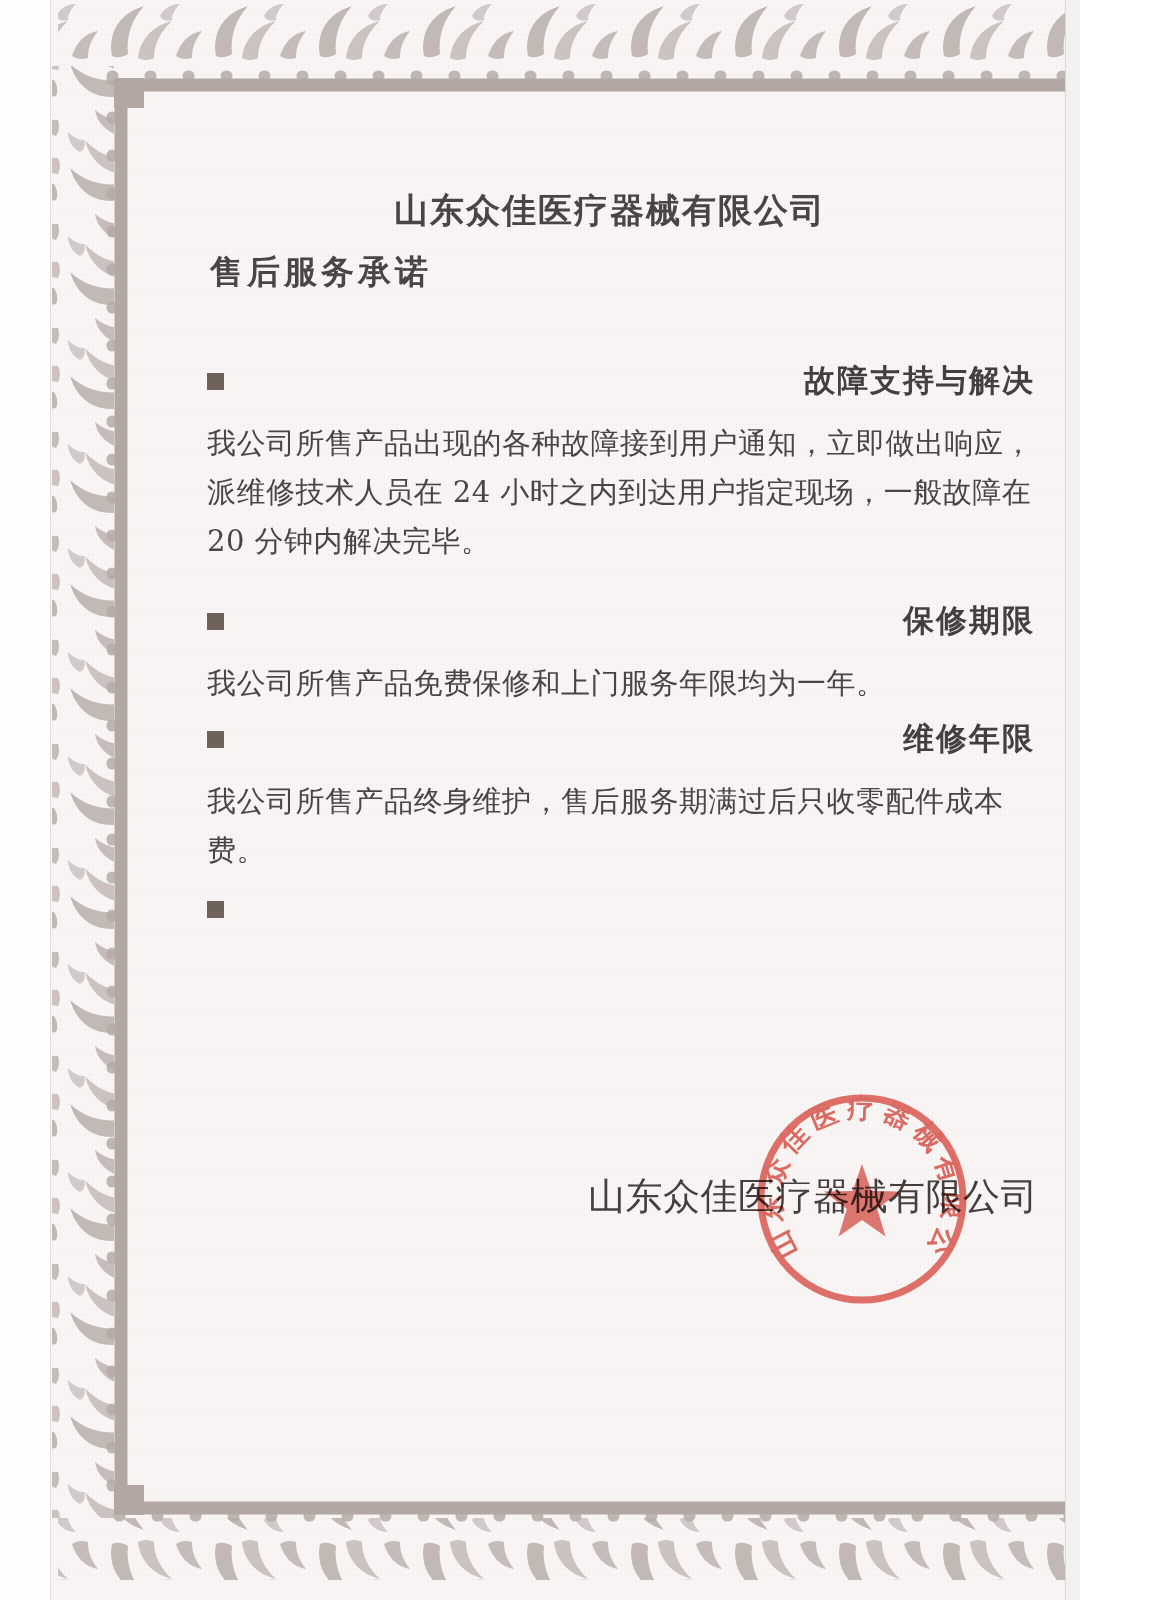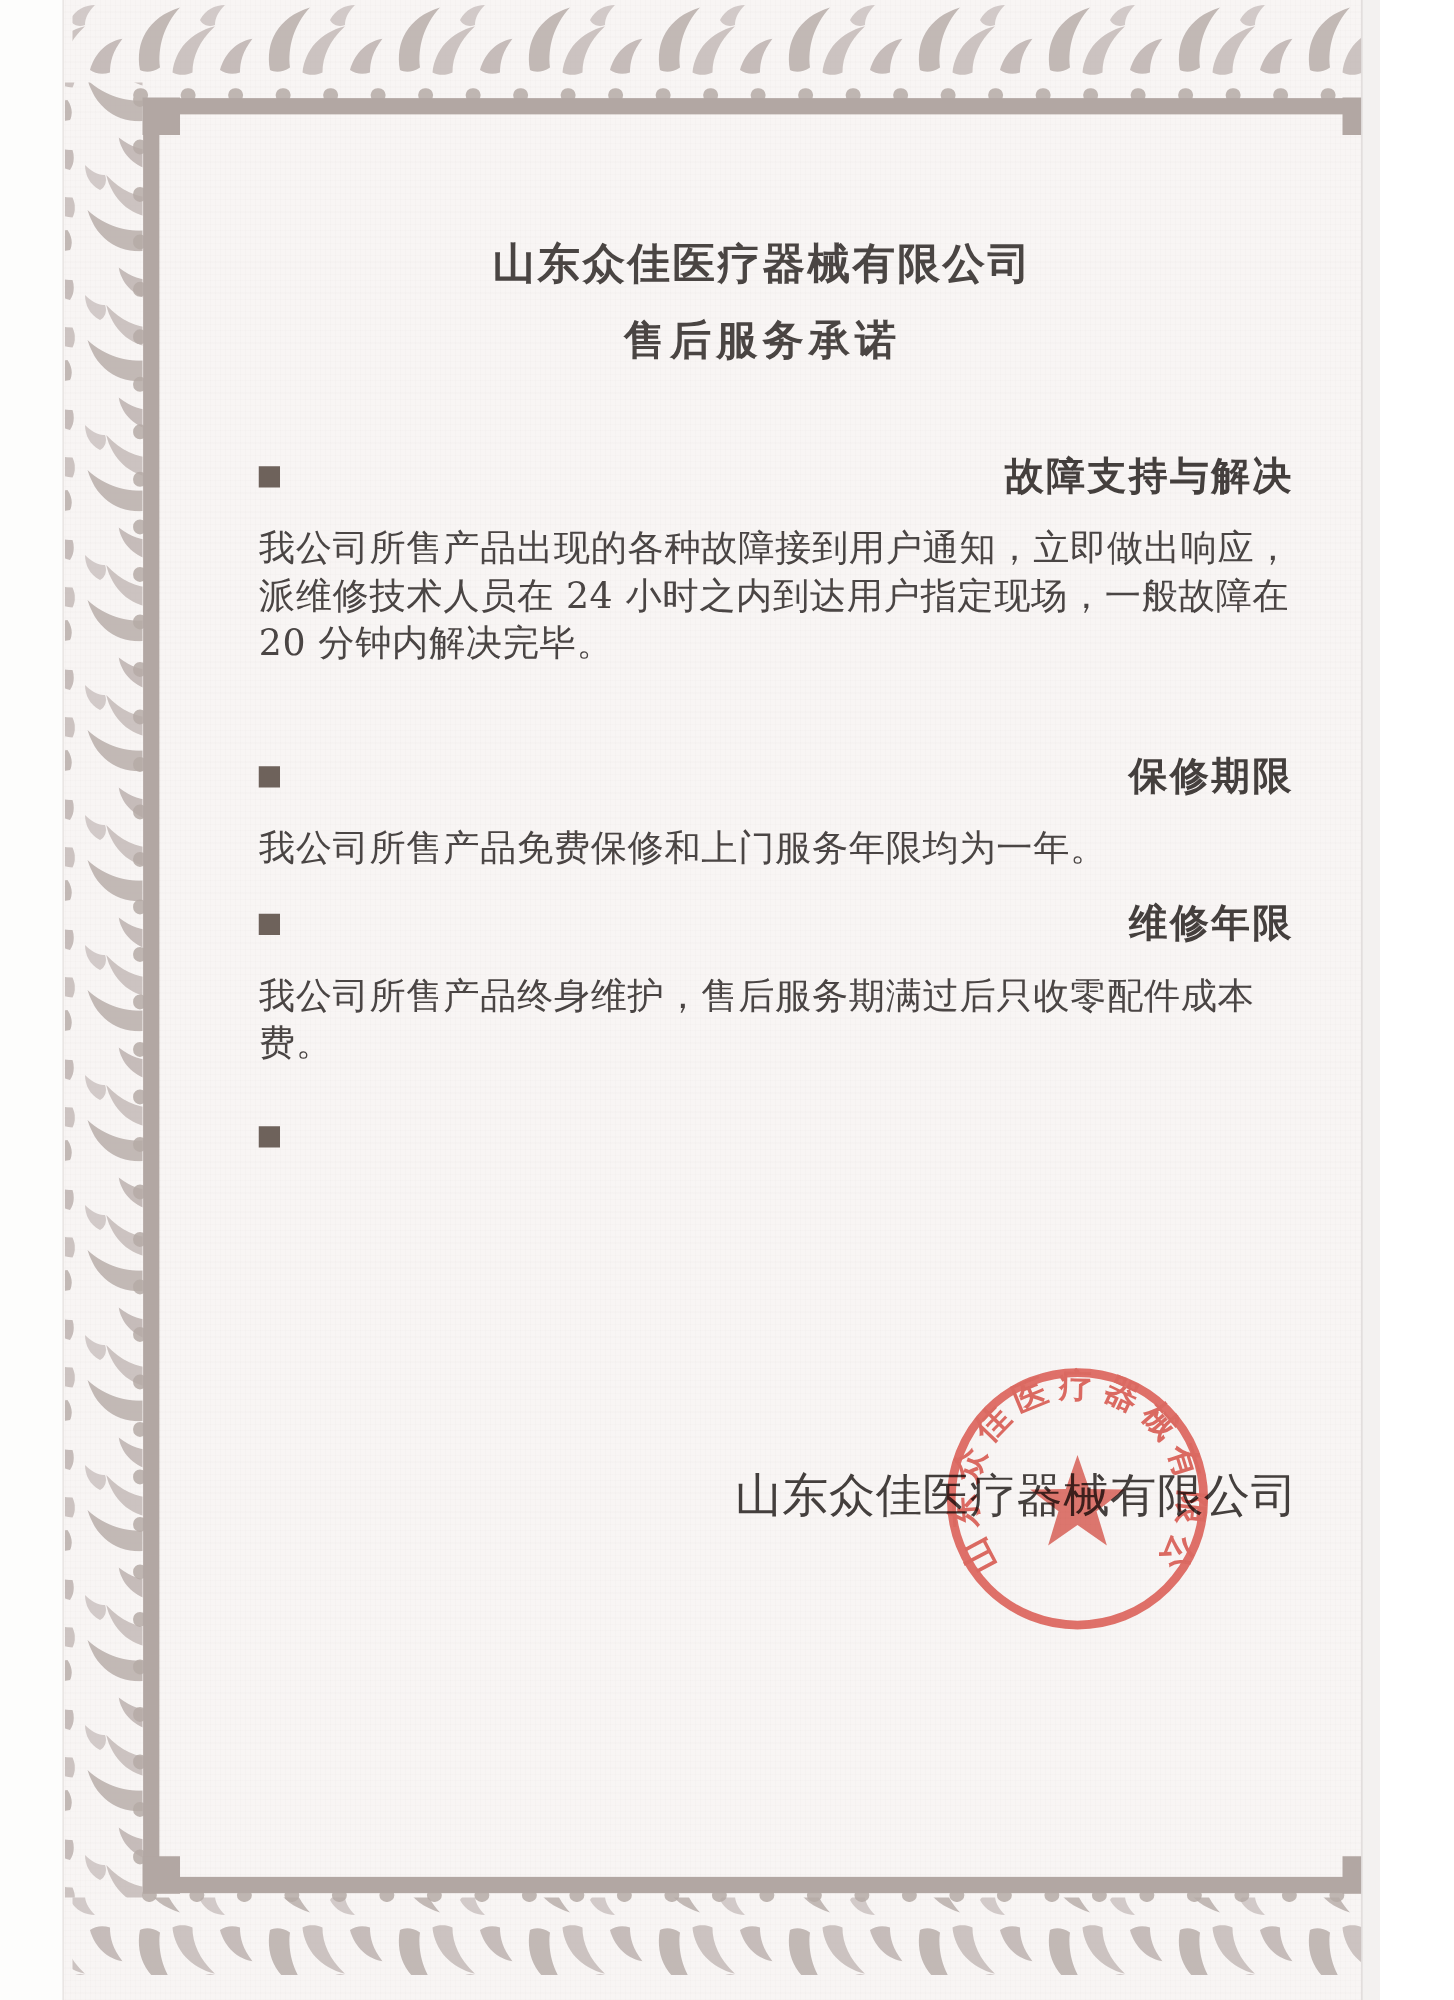--- a/index.html
+++ b/index.html
@@ -6,46 +6,45 @@
   .page{
     position:relative;
     width:1080px;height:1600px;
     background:#f8f5f4;
     background-image:
       repeating-linear-gradient(90deg, rgba(140,125,118,0.025) 0 1px, rgba(0,0,0,0) 1px 4px),
       repeating-linear-gradient(0deg, rgba(140,125,118,0.018) 0 1px, rgba(0,0,0,0) 1px 5px);
     overflow:hidden;
     font-family:"DejaVu Serif","Liberation Serif",serif;
     color:#474241;
-    padding-left:24px;
   }
   .edge-strip{position:absolute;top:0;bottom:0;background:#fdfdfc;z-index:5;}
   .edge-strip.left{left:0;width:50px;border-right:1px solid #e3dfdd;}
   .edge-strip.right{right:0;width:14px;border-left:1px solid #dcd8d6;background:#f3f1f0;}
   .border-svg{position:absolute;left:0;top:0;z-index:1;}
 
   .title1{
     position:absolute;left:210px;width:800px;top:188px;
     text-align:center;font-size:34px;font-weight:bold;letter-spacing:2px;
     margin:0;color:#4a4543;
   }
   .title2{
     position:absolute;left:210px;width:800px;top:250px;
-    text-align:center;font-size:33px;font-weight:bold;letter-spacing:4px;
+    font-size:33px;font-weight:bold;letter-spacing:4px;
     margin:0;color:#4a4543;
   }
   .sec{position:absolute;left:207px;width:828px;z-index:2;}
   .sec-h{display:flex;align-items:center;height:42px;justify-content:space-between;}
   .bullet{
     width:17px;height:17px;background:#6e625b;display:inline-block;
     margin-right:21px;flex:0 0 auto;
   }
   .h-text{font-size:31px;font-weight:bold;letter-spacing:2px;color:#443f3d;}
   .sec-p{
-    margin:17px 0 0 0;font-size:29px;line-height:38px;letter-spacing:0.5px;
+    margin:17px 0 0 0;font-size:29px;line-height:49px;letter-spacing:0.5px;
     white-space:pre-line;color:#4a4544;
   }
   .signature{
     position:absolute;left:588px;top:1172px;z-index:3;
     font-size:37px;letter-spacing:0.5px;color:#443f3d;
   }
   .seal{position:absolute;left:752px;top:1086px;z-index:4;mix-blend-mode:multiply;opacity:0.93;}
   .seal-arc-text{font-family:"DejaVu Serif","Liberation Serif",serif;font-weight:bold;}
 </style>
 </head>

